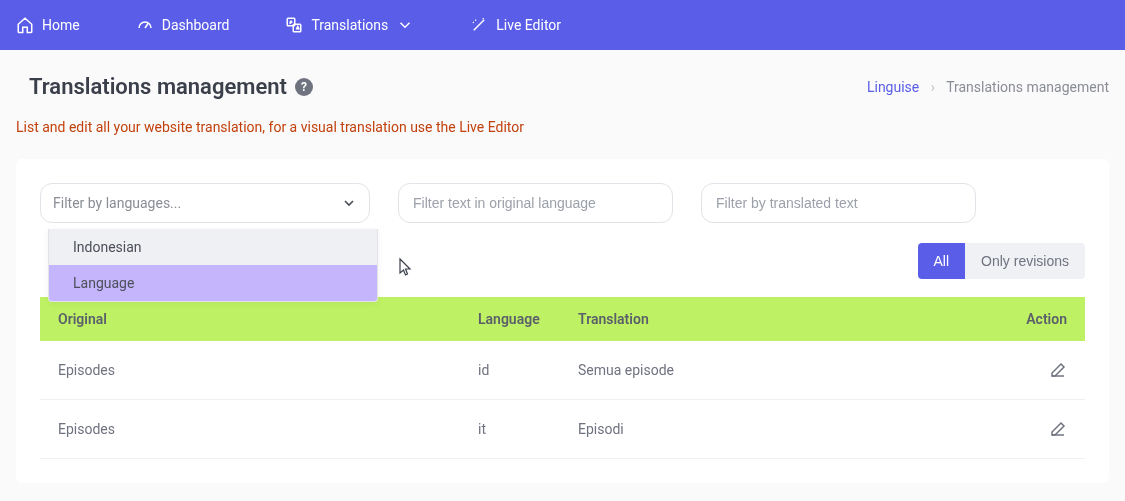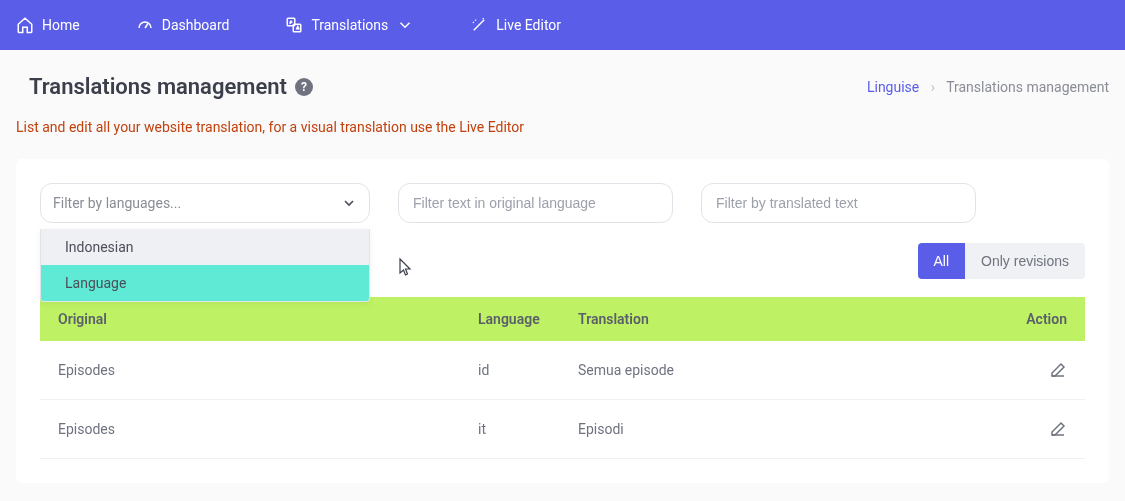--- a/index.html
+++ b/index.html
@@ -21,21 +21,21 @@
 
   .card { background: #fff; border-radius: 6px; padding: 24px; position: relative; }
   .filters { display: flex; gap: 28px; align-items: flex-start; margin-bottom: 20px; }
   .filter-select, .filter-input { height: 40px; border: 1px solid #e1e3e8; border-radius: 12px; font-size: 14px; color: #6f7380; background:#fff; }
   .filter-select { width: 330px; position: relative; padding: 0 12px; display:flex; align-items:center; justify-content:space-between; cursor:text; }
   .filter-select .placeholder { color:#8a8d96; }
   .filter-select svg { width:16px; height:16px; }
   .filter-input { width: 275px; padding: 0 14px; }
   .filter-input::placeholder { color:#9ca0aa; }
 
-  .dropdown { position: absolute; top: 70px; left: 24px; width: 330px; background:#5eead4; border:1px solid #e1e3e8; border-top:none; border-radius:0 0 4px 4px; box-shadow: 0 2px 6px rgba(0,0,0,0.06); z-index: 5; }
+  .dropdown { position: absolute; top: 70px; left: 32px; width: 330px; background:#c4b5fd; border:1px solid #e1e3e8; border-top:none; border-radius:0 0 4px 4px; box-shadow: 0 2px 6px rgba(0,0,0,0.06); z-index: 5; }
   .dropdown-item { padding: 10px 24px; font-size:14px; color:#4c4f59; cursor:pointer; }
   .dropdown-item.highlight { background:#eef0f3; }
 
   .toggle-row { display:flex; justify-content:flex-end; margin-bottom: 18px; }
   .toggle-group { display:flex; border-radius:4px; overflow:hidden; }
   .toggle-btn { padding: 10px 16px; font-size:14px; cursor:pointer; border:none; }
   .toggle-btn.active { background:#5a5de8; color:#fff; }
   .toggle-btn.inactive { background:#f0f1f4; color:#6f7380; }
 
   .table { width:100%; }

